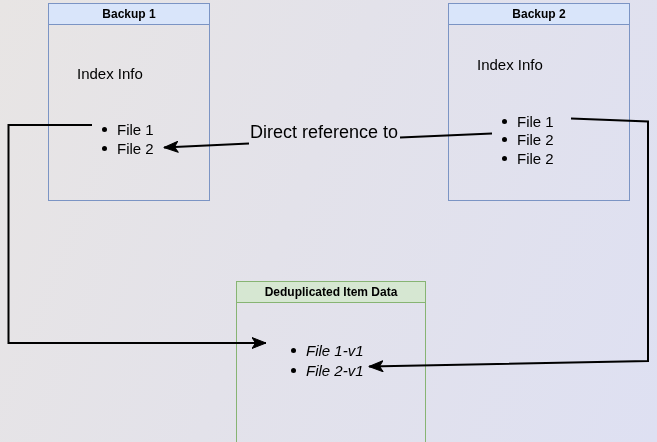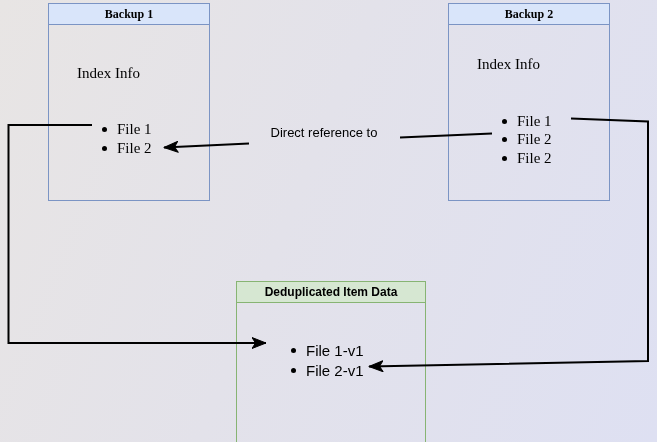--- a/index.html
+++ b/index.html
@@ -15,21 +15,21 @@
     font-family: "Liberation Sans", sans-serif;
     color: var(--text, #000);
   }
 
   .box {
     position: absolute;
     border: 1px solid #7b94c4;
     box-sizing: border-box;
     z-index: 1;
   }
-  .box.blue  { border-color: var(--blue-border, #7b94c4); font-family: Liberation Serif, serif; }
+  .box.blue  { border-color: var(--blue-border, #7b94c4); }
   .box.green { border-color: var(--green-border, #87b473); }
 
   .box-header {
     height: 20px;
     line-height: 20px;
     text-align: center;
     font-weight: bold;
     font-size: 12px;
     border-bottom: 1px solid;
   }
@@ -59,21 +59,21 @@
     width: 5px; height: 5px;
     border-radius: 50%;
     background: #000;
     margin-right: 10px;
     flex: 0 0 auto;
   }
   #backup1 ul.file-list { left: 50px; top: 113px; }
   #backup1 ul.file-list li { height: 19px; }
   #backup2 ul.file-list { left: 50px; top: 105px; }
   #backup2 ul.file-list li { height: 18.5px; }
-  #dedup ul.file-list { left: 51px; top: 55px; }
+  #dedup ul.file-list { left: 51px; top: 55px; font-style: italic; }
   #dedup ul.file-list li { height: 20px; }
 
   svg.connectors {
     position: absolute;
     left: 0; top: 0;
     z-index: 2;
     pointer-events: none;
   }
   svg.connectors path.edge {
     fill: none;
@@ -81,21 +81,21 @@
     stroke-width: 2;
     stroke-linejoin: miter;
   }
 
   .edge-label {
     position: absolute;
     left: 234px;
     top: 124px;
     width: 180px;
     text-align: center;
-    font-size: 13px;
+    font-size: 18px;
     line-height: 17px;
     z-index: 3;
     white-space: nowrap;
   }
 </style>
 </head>
 <body>
 
 <div class="canvas">
 
@@ -107,21 +107,21 @@
         <span class="dot"></span>
         <span>File 1</span>
       </li>
       <li>
         <span class="dot"></span>
         <span>File 2</span>
       </li>
     </ul>
   </div>
 
-  <div class="box blue" id="backup2" style="left:448px; top:3px; width:162px; height:198px;">
+  <div class="box blue" id="backup2" style="left:448px; top:3px; width:182px; height:198px;">
     <div class="box-header">Backup 2</div>
     <div class="index-label">Index Info</div>
     <ul class="file-list">
       <li>
         <span class="dot"></span>
         <span>File 1</span>
       </li>
       <li>
         <span class="dot"></span>
         <span>File 2</span>

